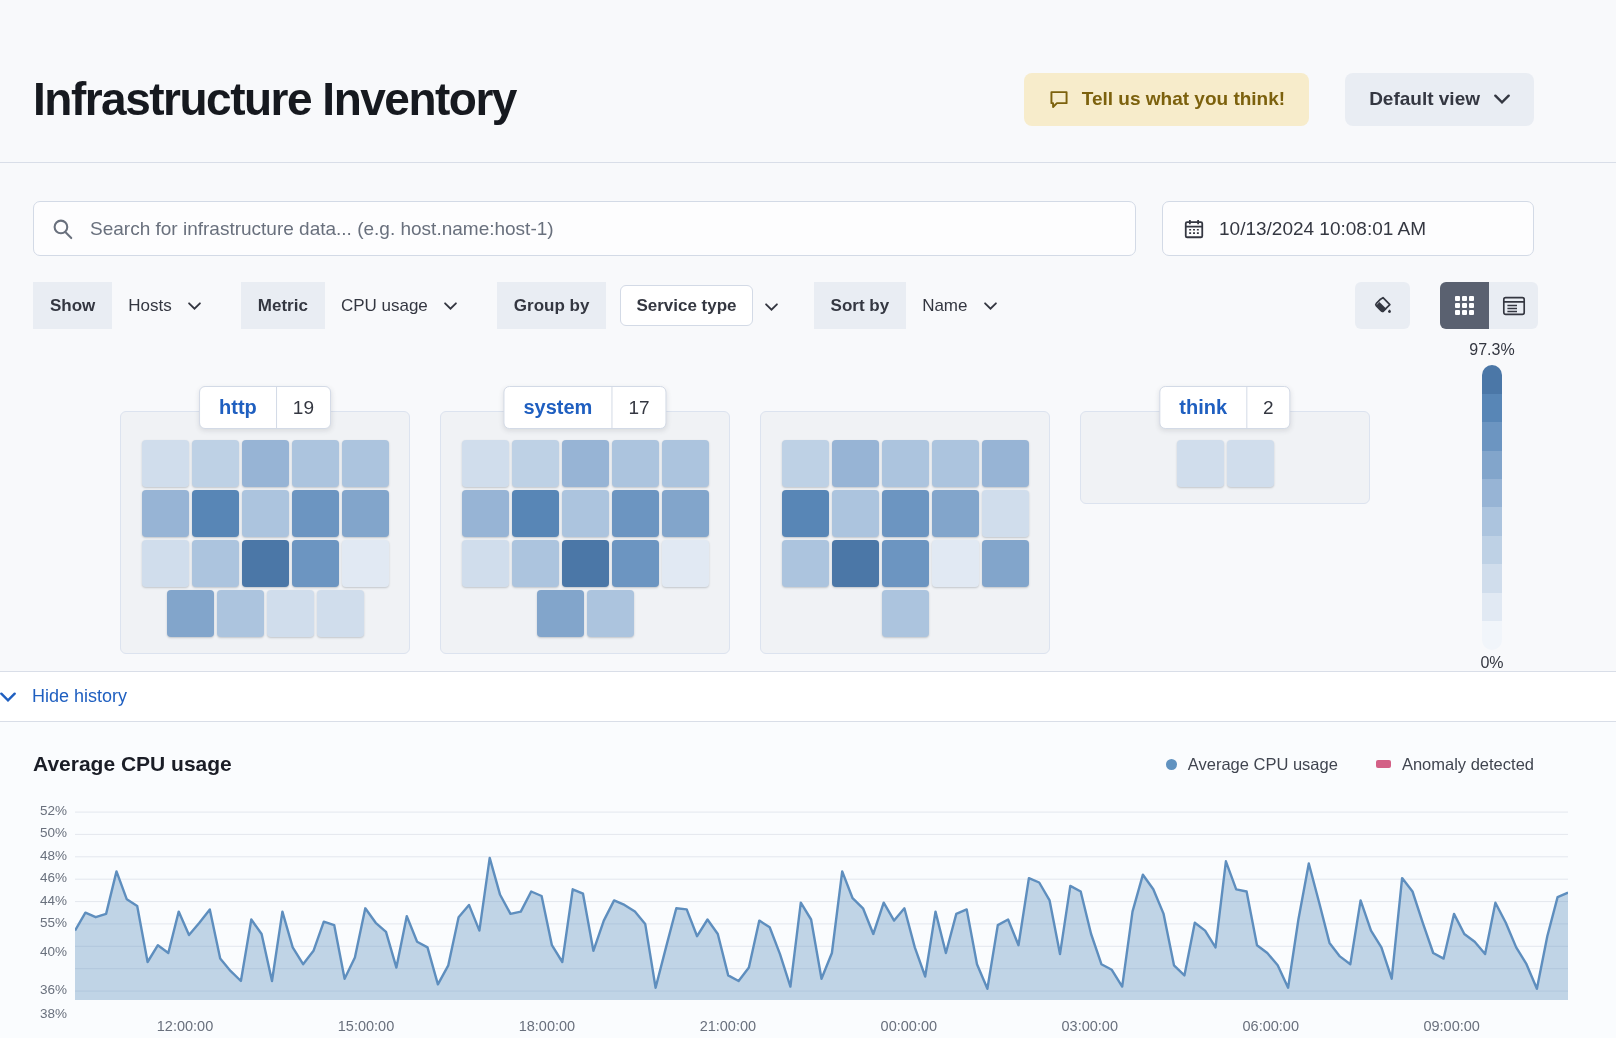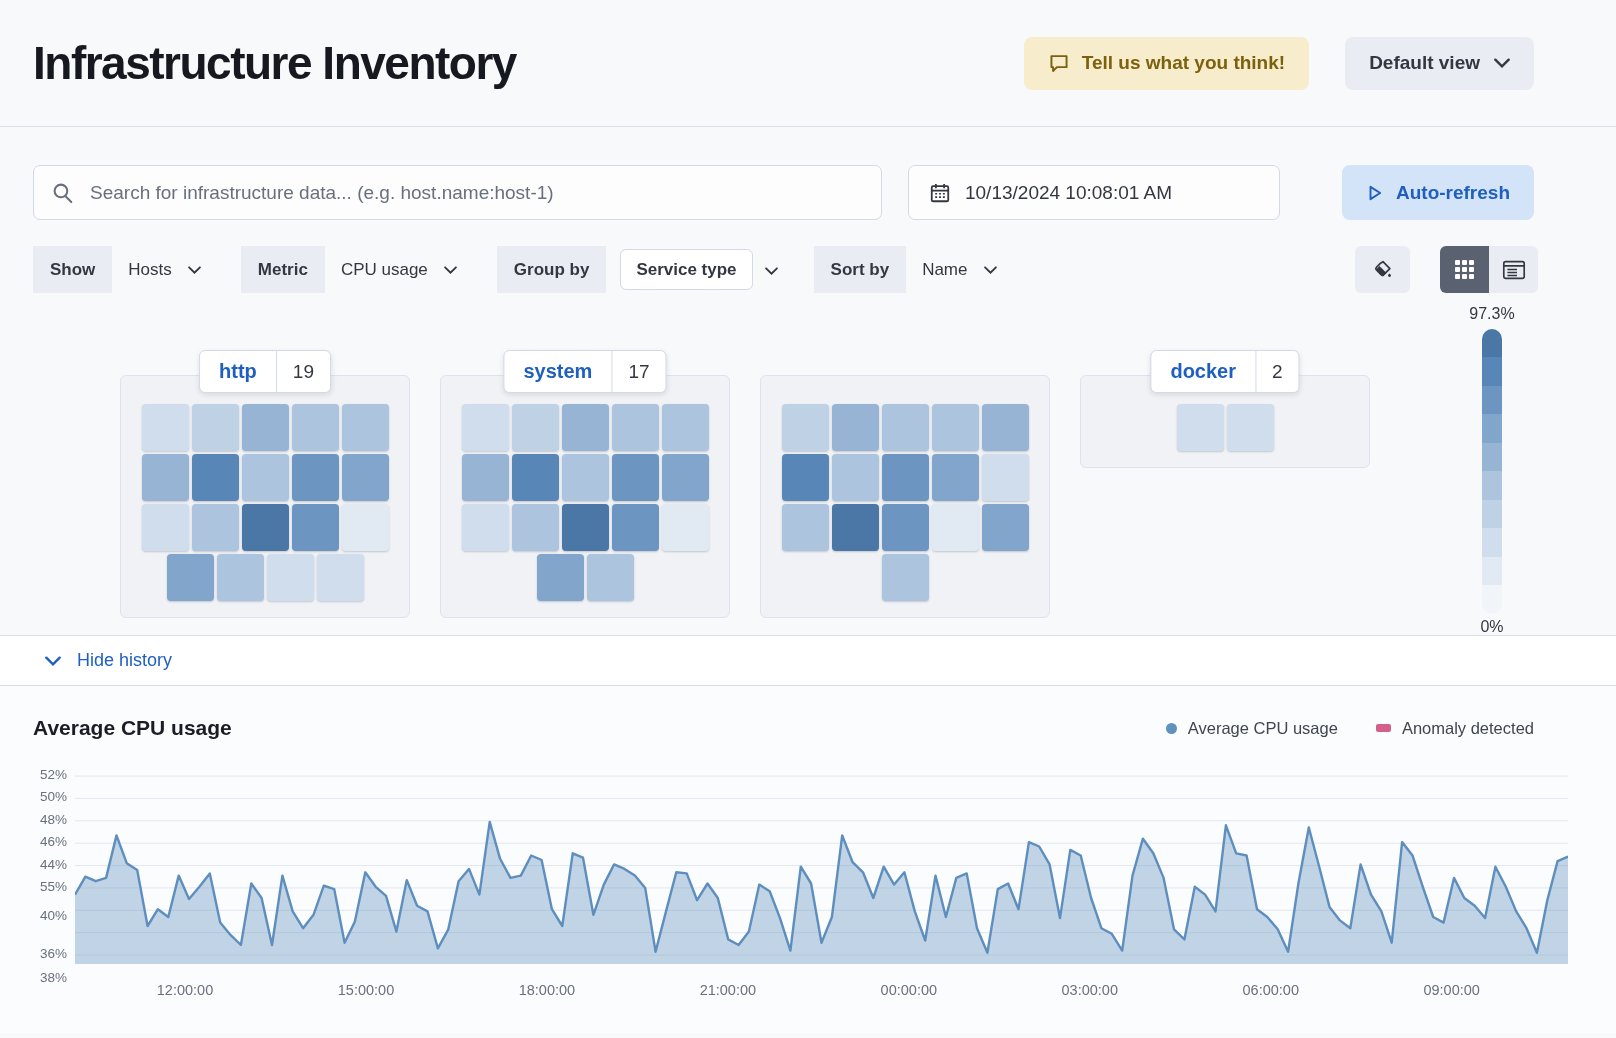--- a/index.html
+++ b/index.html
@@ -4,21 +4,21 @@
 <style>
   * { box-sizing: border-box; }
   html,body { margin:0; padding:0; }
   body {
     width:1616px; height:1038px; overflow:hidden;
     font-family:"Liberation Sans", sans-serif;
     background:#F8F9FB; color:#343741;
   }
   
   .app-header{ display:flex; align-items:center; height:127px; padding:0 82px 0 33px;
-    border-bottom:1px solid #D9DEE8; background:#F8F9FB;}
+    border-bottom:1px solid #D9DEE8; background:#F8F9FB;margin-top:36px;}
   .app-title{ flex:1; margin:0; font-size:46px; font-weight:800; letter-spacing:-1.5px; color:#16191F;}
   .btn{ display:inline-flex; align-items:center; gap:12px; border:none; cursor:pointer;
     height:53px; padding:0 24px; border-radius:8px; font-family:inherit; font-size:19px; font-weight:700;}
   .btn-feedback{ background:#F7ECCB; color:#7C610D;}
   .btn-view{ background:#E9EDF3; color:#343741; margin-left:36px; gap:14px;}
   .icon{ display:inline-flex; align-items:center; justify-content:center;}
   
   .search-row{ display:flex; align-items:center; margin:38px 82px 0 33px; gap:26px;}
   .search-box{ flex:1; display:flex; align-items:center; gap:14px; height:55px; padding:0 18px;
     background:#FDFDFE; border:1px solid #D3DAE6; border-radius:7px;}
@@ -61,21 +61,21 @@
   .waffle-badge .g-count{ padding:9px 16px; font-size:19px; color:#343741; display:flex; align-items:center;}
   .waffle-grid{ display:flex; flex-direction:column; gap:3px; align-items:center;}
   .cell-row{ display:flex; gap:3px; justify-content:center;}
   .cell{ width:47px; height:47px; border-radius:4px; cursor:pointer;
     box-shadow:0 1px 2px rgba(33,43,54,.22);}
   .scale-legend{ position:absolute; right:100px; top:12px; width:48px; text-align:center;}
   .scale-max,.scale-min{ font-size:16px; color:#343741;}
   .scale-bar{ width:20px; height:285px; margin:6px auto 4px; border-radius:10px;}
   
   .history-band{ display:flex; align-items:center; gap:16px; height:51px; margin-top:0;
-    padding-left:45px; background:#FFFFFF; border-top:1px solid #D9DEE8; border-bottom:1px solid #D9DEE8;
+    background:#FFFFFF; border-top:1px solid #D9DEE8; border-bottom:1px solid #D9DEE8;
     color:#1F5FC0; font-size:18px; font-weight:500; cursor:pointer;}
   
   .chart-section{ background:#FAFCFE; height:347px; padding-top:30px;}
   .chart-head{ display:flex; align-items:center; padding:0 82px 0 33px;}
   .chart-title{ margin:0; flex:1; font-size:21px; font-weight:700; color:#1A1D26;}
   .legend-item{ display:flex; align-items:center; gap:11px; margin-left:38px;
     font-size:16.5px; color:#404550;}
   .dot{ width:11px; height:11px; border-radius:50%;}
   .swatch{ width:15px; height:8px; border-radius:2px;}
   .plot-wrap{ position:relative; margin:26px 48px 0 27px; height:240px;}
@@ -119,28 +119,20 @@
   <div class="date-box">
     <span class="icon">
       <svg width="22" height="22" viewBox="0 0 16 16" fill="none" stroke="#343741" stroke-width="1.3">
         <rect x="2" y="3" width="12" height="11" rx="1"></rect>
         <path d="M2 6.2h12M5 1.5v3M11 1.5v3"></path>
         <path d="M4.5 8.5h1.4M7.3 8.5h1.4M10.1 8.5h1.4M4.5 11h1.4M7.3 11h1.4M10.1 11h1.4" stroke-width="1.1"></path>
       </svg>
     </span>
     <span>10/13/2024 10:08:01 AM</span>
   </div>
-  <button class="btn btn-refresh">
-    <span class="icon">
-      <svg width="18" height="18" viewBox="0 0 14 14" fill="none" stroke="#1F5FC0" stroke-width="1.5" stroke-linejoin="round">
-          <path d="M3.5 2.2 11 7 3.5 11.8z"></path>
-        </svg>
-    </span>
-    <span>Auto-refresh</span>
-  </button>
 </div>
 
 <div class="filter-row">
   <div class="fgroup">
     <span class="flabel">Show</span>
     <span class="fvalue">
       <span>Hosts</span>
       <svg width="13" height="8" viewBox="0 0 12 7" fill="none" stroke="#343741" stroke-width="1.7" stroke-linecap="round">
           <polyline points="1,1 6,6 11,1"></polyline>
         </svg>
@@ -302,21 +294,21 @@
             <div class="cell" style="background: rgb(225, 233, 243);"></div>
             <div class="cell" style="background: rgb(130, 165, 203);"></div>
           </div>
           <div class="cell-row">
             <div class="cell" style="background: rgb(172, 196, 222);"></div>
           </div>
         </div>
       </div>
       <div class="waffle-group">
         <div class="waffle-badge">
-          <span class="g-name">docker</span>
+          <span class="g-name">think</span>
           <span class="g-count">2</span>
         </div>
         <div class="waffle-grid">
           <div class="cell-row">
             <div class="cell" style="background: rgb(208, 221, 236);"></div>
             <div class="cell" style="background: rgb(208, 221, 236);"></div>
           </div>
         </div>
       </div>
     </div>

